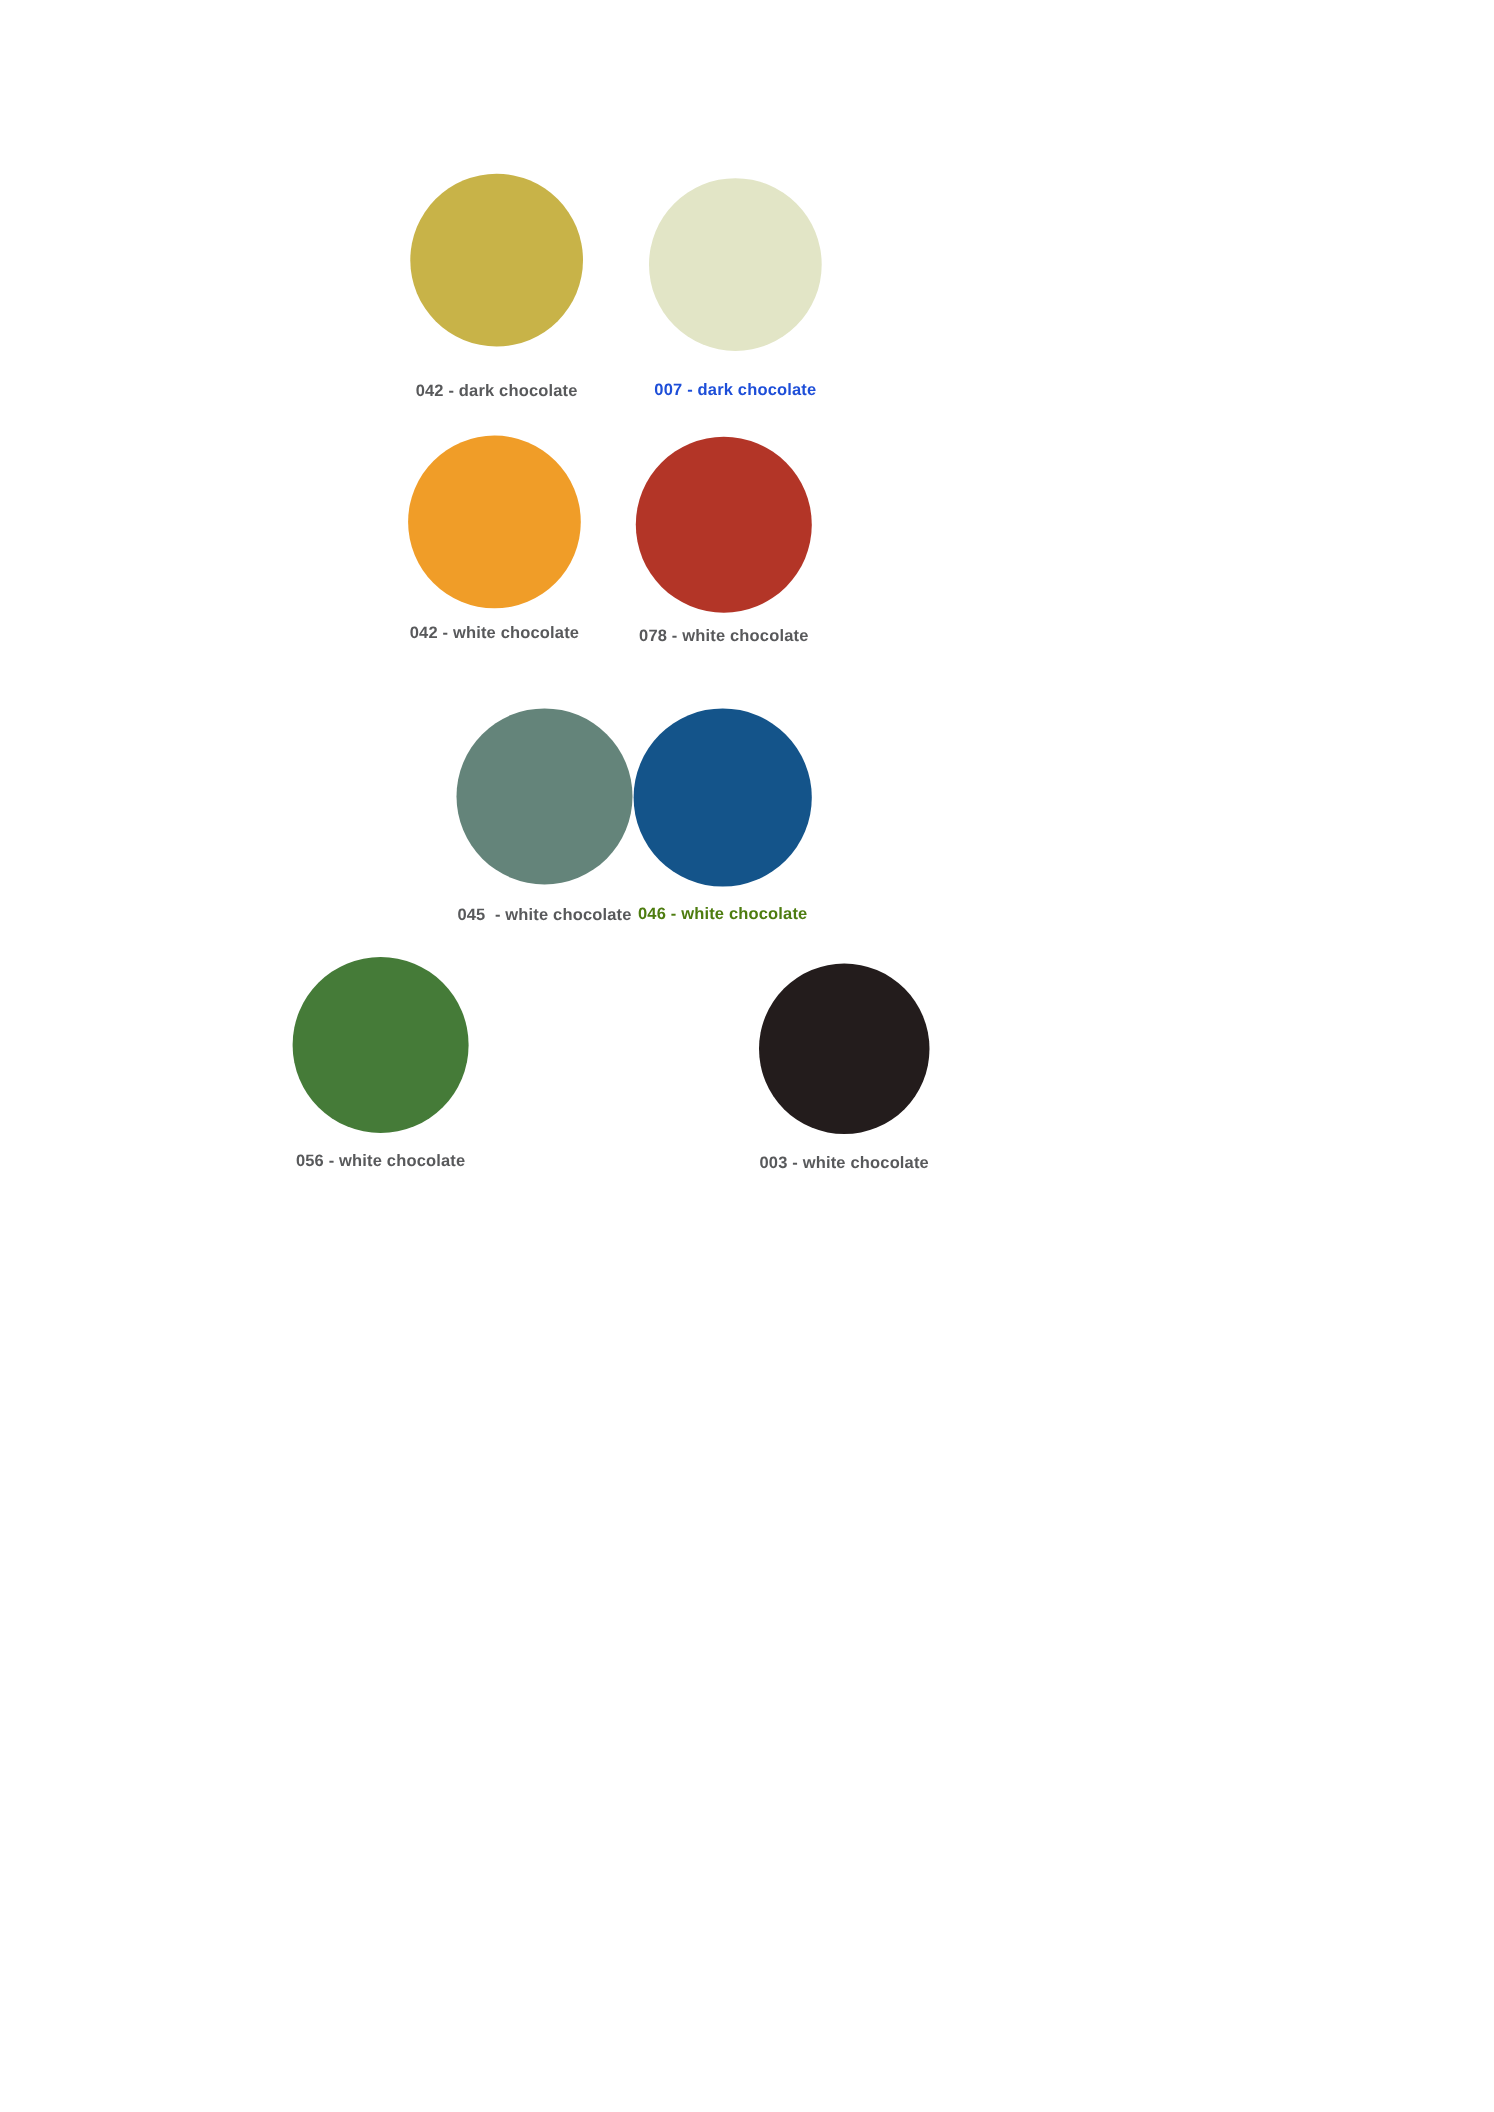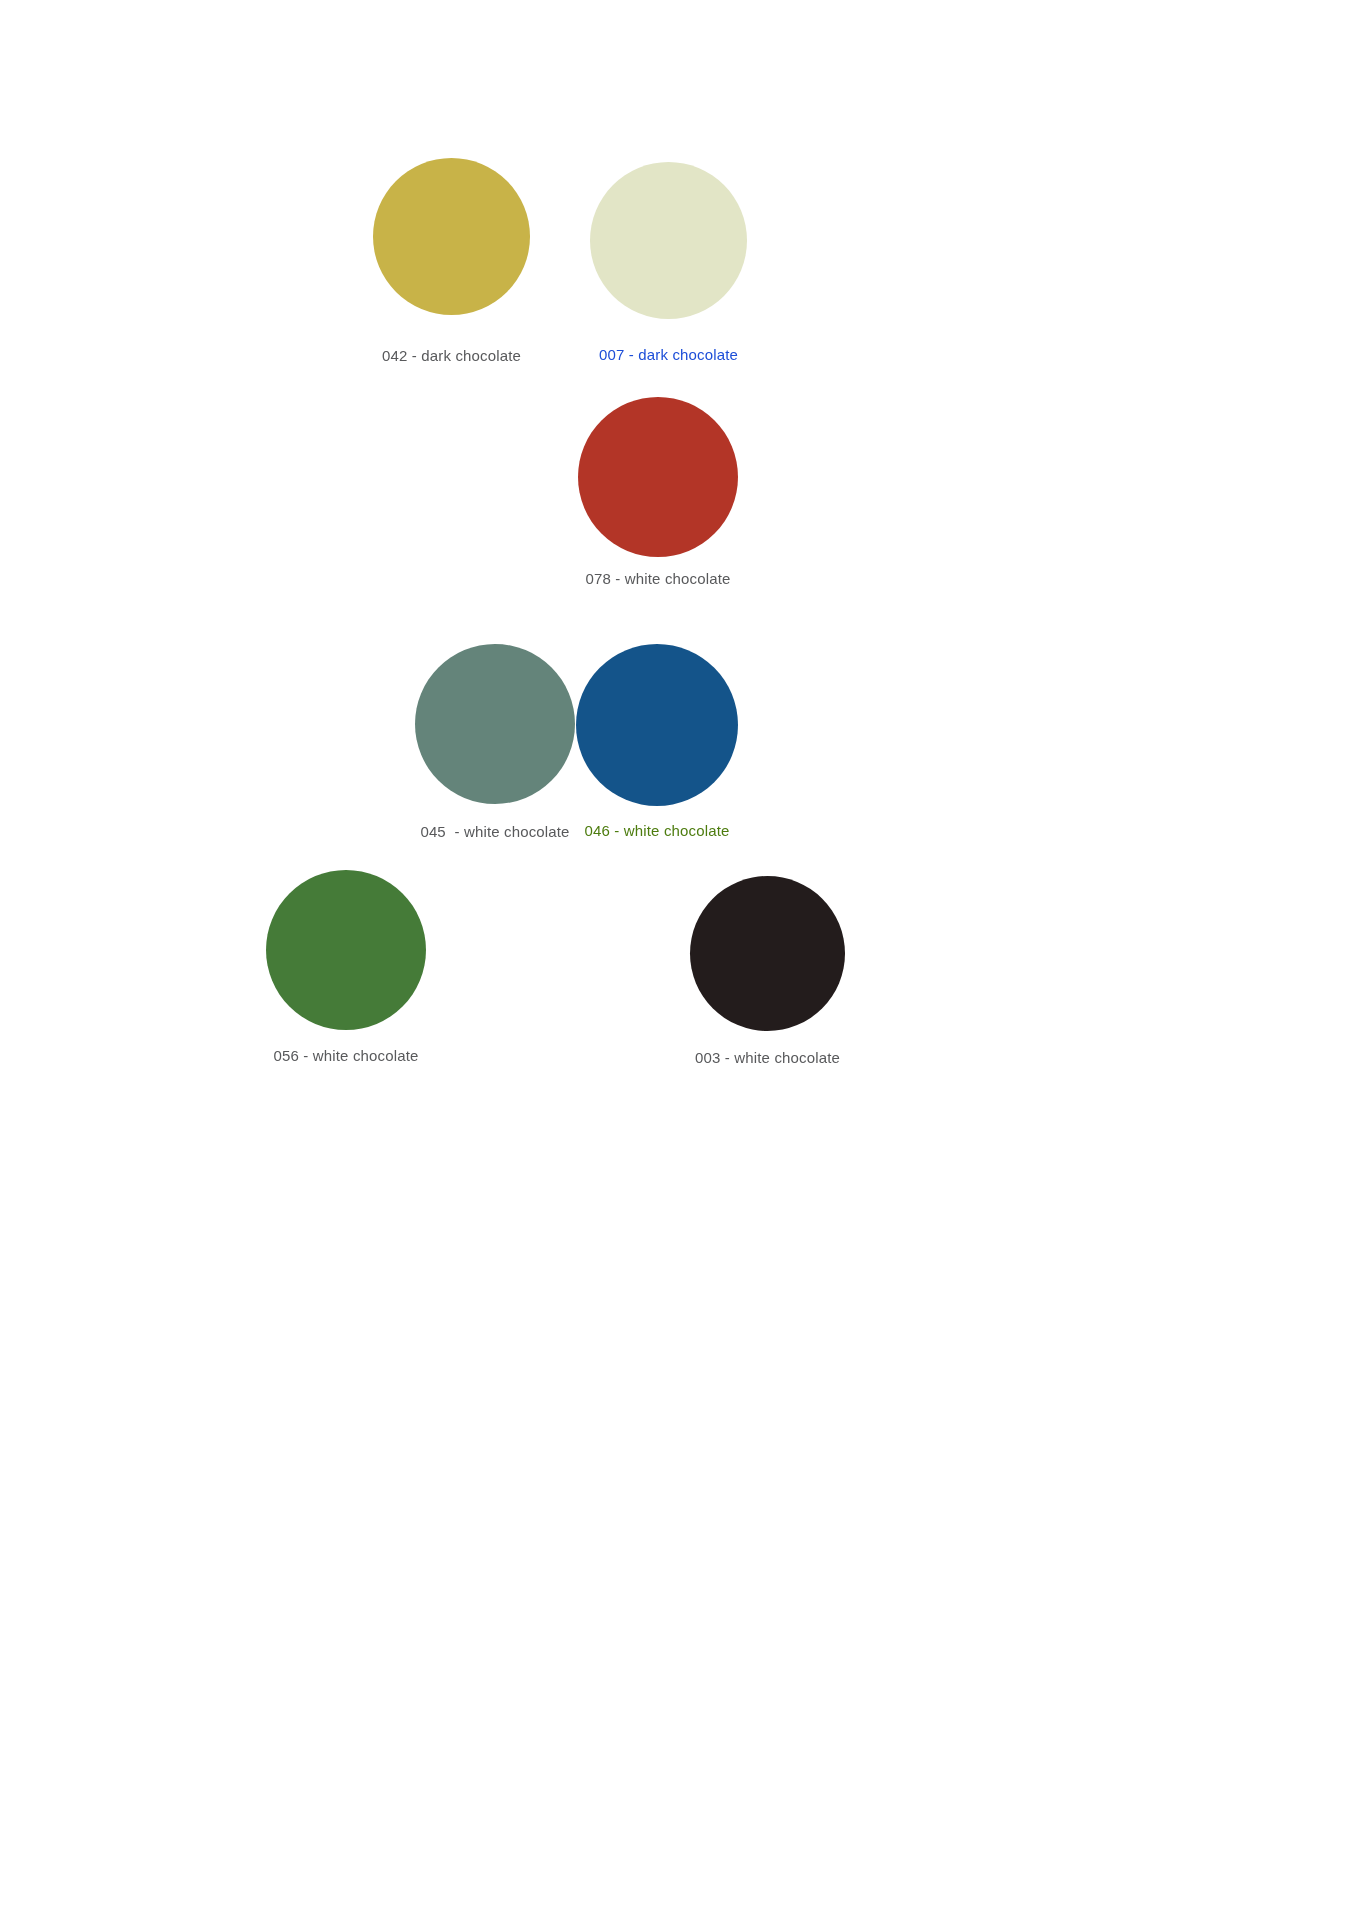--- a/index.html
+++ b/index.html
@@ -16,20 +16,21 @@
     font-family: "Liberation Sans", sans-serif;
     background: #ffffff;
   }
   #sheet {
     position: absolute;
     left: 0;
     top: 0;
     width: 1209px;
     height: 1920px;
     background: #fff;
+    font-weight: bold;
   }
   .swatch {
     position: absolute;
   }
   .dot {
     border-radius: 50%;
     display: block;
     margin: 0 auto;
   }
   .caption {
@@ -48,20 +49,24 @@
 <div id="sheet" style="background: rgb(255, 255, 255);">
 
 <div class="swatch" style="left: 373px; top: 158px; width: 157px;">
       <div class="dot" style="width: 157px; height: 157px; background: rgb(200, 179, 72);"></div>
       <div class="caption" style="color: rgb(88, 89, 91); position: absolute; left: 50%; transform: translateX(-50%); top: 190px;">042 - dark chocolate</div>
     </div>
     <div class="swatch" style="left: 590px; top: 162px; width: 157px;">
       <div class="dot" style="width: 157px; height: 157px; background: rgb(226, 229, 198);"></div>
       <div class="caption" style="color: #1d4ed8; position: absolute; left: 50%; transform: translateX(-50%); top: 185px;">007 - dark chocolate</div>
     </div>
+    <div class="swatch" style="left: 371px; top: 396px; width: 157px;">
+      <div class="dot" style="width: 157px; height: 157px; background: rgb(240, 157, 40);"></div>
+      <div class="caption" style="color: rgb(88, 89, 91); position: absolute; left: 50%; transform: translateX(-50%); top: 172px;">042 - white chocolate</div>
+    </div>
     <div class="swatch" style="left: 578px; top: 397px; width: 160px;">
       <div class="dot" style="width: 160px; height: 160px; background: rgb(179, 53, 39);"></div>
       <div class="caption" style="color: rgb(88, 89, 91); position: absolute; left: 50%; transform: translateX(-50%); top: 174px;">078 - white chocolate</div>
     </div>
     <div class="swatch" style="left: 372px; top: 644px; width: 160px; margin-left: 43px;">
       <div class="dot" style="width: 160px; height: 160px; background: rgb(100, 132, 122);"></div>
       <div class="caption" style="color: rgb(88, 89, 91); position: absolute; left: 50%; transform: translateX(-50%); top: 180px;">045  - white chocolate</div>
     </div>
     <div class="swatch" style="left: 576px; top: 644px; width: 162px;">
       <div class="dot" style="width: 162px; height: 162px; background: rgb(20, 84, 138);"></div>

